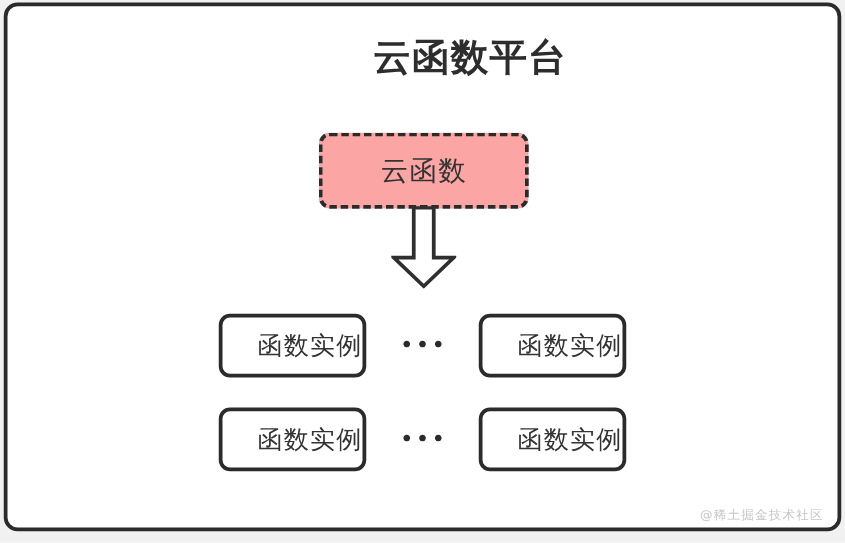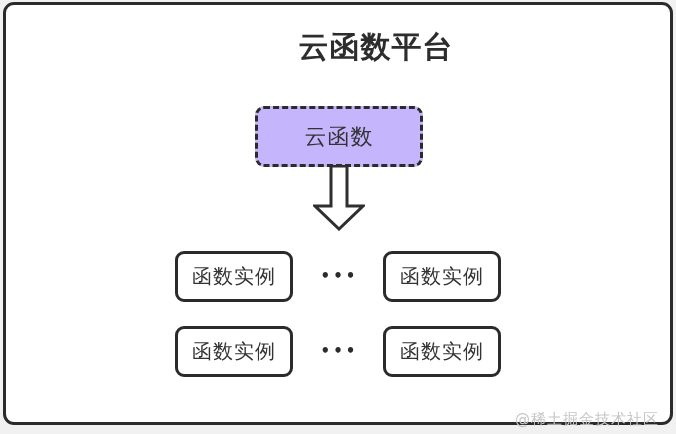--- a/index.html
+++ b/index.html
@@ -41,21 +41,21 @@
   }
   .cloud-box {
     position: absolute;
     left: 255px;
     top: 106px;
     width: 168px;
     height: 61px;
     box-sizing: border-box;
     border: 3px dashed #2b2b2b;
     border-radius: 9px;
-    background: #c4b5fd;
+    background: #fca5a5;
     display: flex;
     align-items: center;
     justify-content: center;
     font-size: 22px;
     color: #333333;
     letter-spacing: 1px;
   }
   .arrow-wrap {
     position: absolute;
     left: 313px;
@@ -75,41 +75,41 @@
   .row.second { top: 326px; }
   .instance-box {
     width: 118px;
     height: 51px;
     box-sizing: border-box;
     border: 3px solid #2b2b2b;
     border-radius: 9px;
     background: #ffffff;
     display: flex;
     align-items: center;
-    justify-content: center;
+    justify-content: flex-end;
     font-size: 20px;
     color: #333333;
     letter-spacing: 1px;
     flex: 0 0 auto;
   }
   .dots {
     flex: 1 1 auto;
     text-align: center;
     font-size: 15px;
     font-weight: 700;
     letter-spacing: 3px;
     color: #2b2b2b;
     line-height: 1;
     padding-left: 3px;
   }
   .watermark {
     position: absolute;
     right: 17px;
-    bottom: 5px;
-    font-size: 15px;
+    bottom: 15px;
+    font-size: 10px;
     color: #c6c6c6;
     letter-spacing: 1px;
   }
 </style>
 </head>
 <body>
 
 <div class="stage">
 
   <div class="frame"></div>

